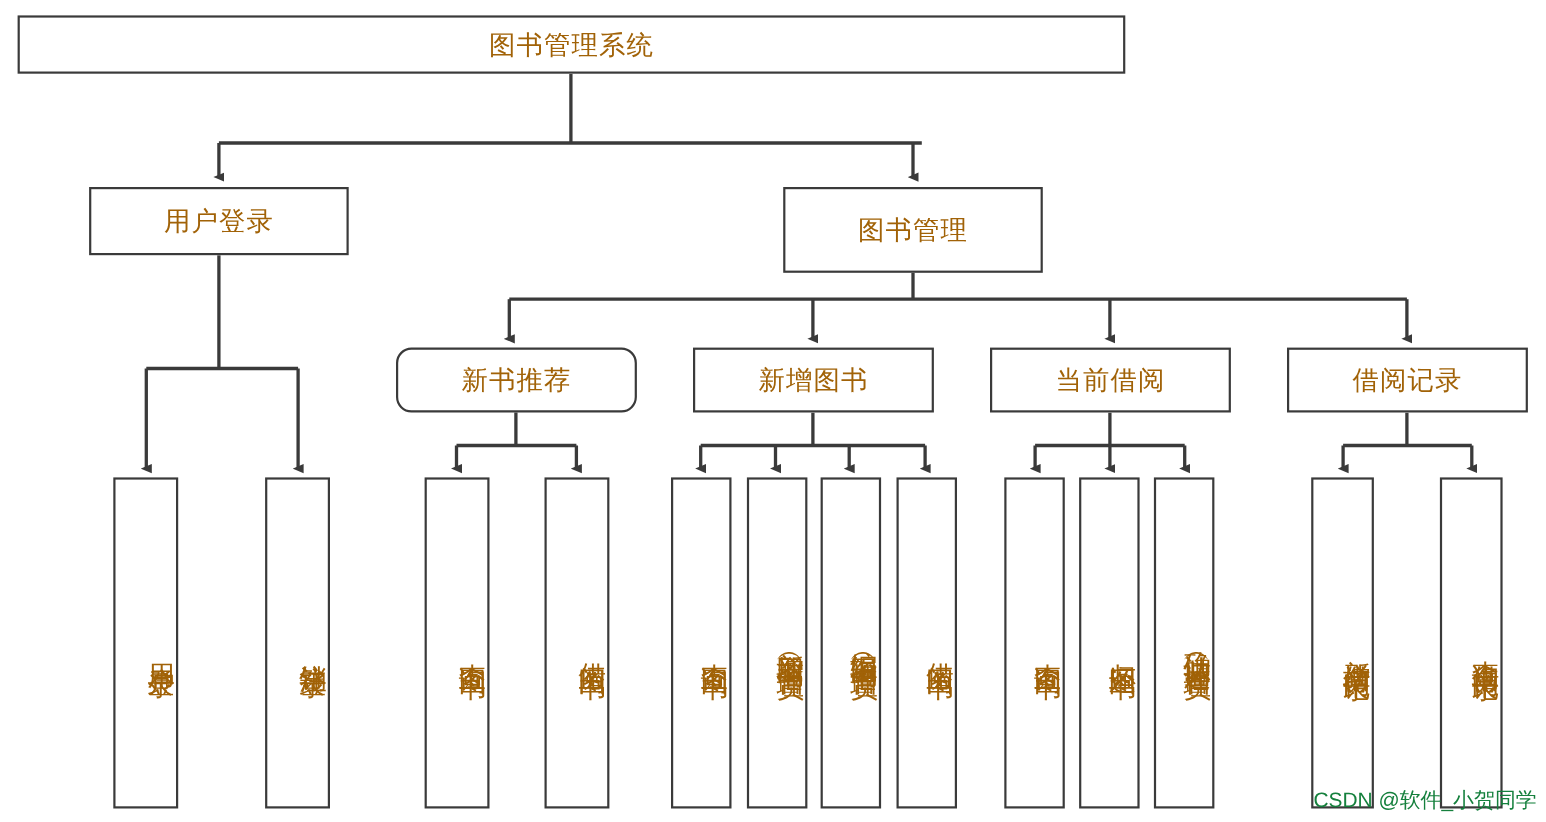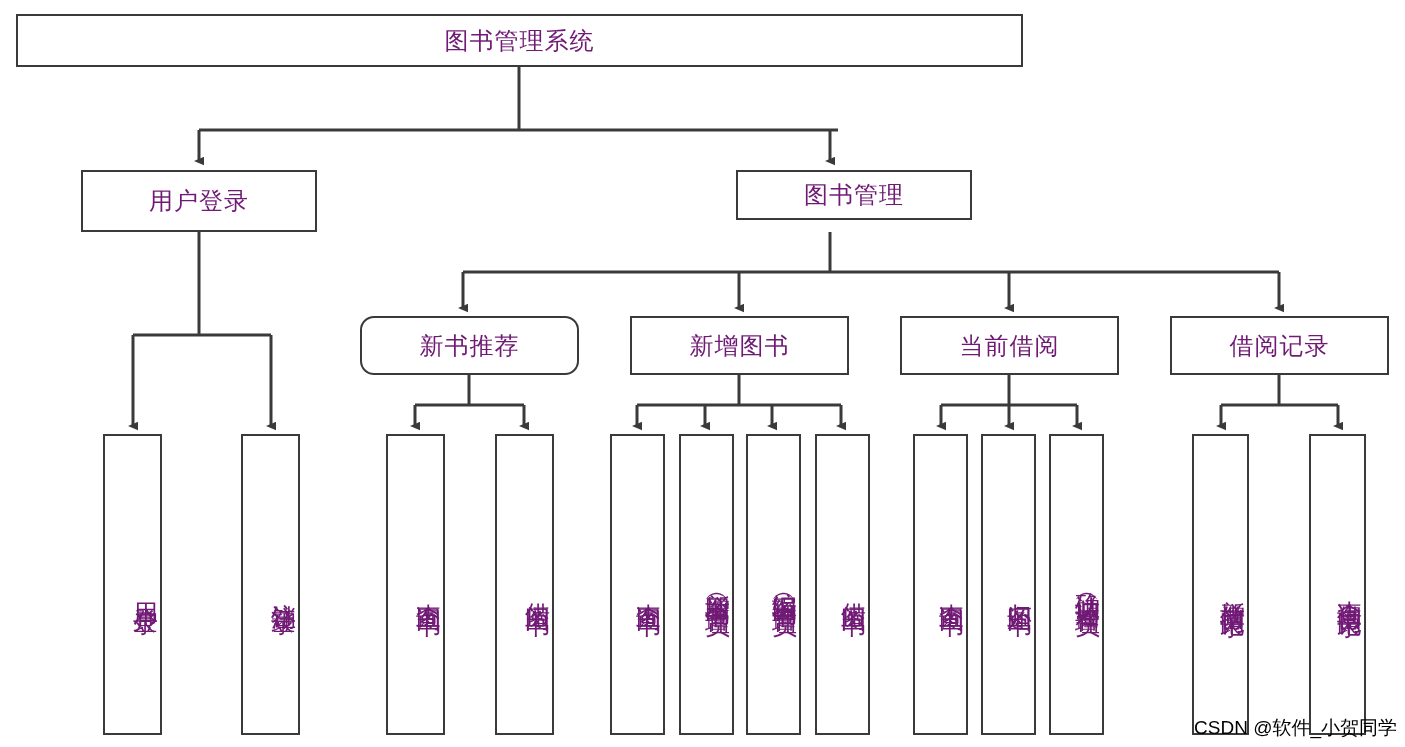--- a/index.html
+++ b/index.html
@@ -26,21 +26,21 @@
     height: 747px;
   }
   .node {
     position: absolute;
     box-sizing: border-box;
     background: #ffffff;
     border: 2px solid #3a3a3a;
     display: flex;
     align-items: center;
     justify-content: center;
-    color: #701a75;
+    color: #a16207;
     z-index: 2;
   }
   .node-h {
     font-size: 24px;
     letter-spacing: 1px;
     white-space: nowrap;
   }
   .node-v {
     writing-mode: vertical-rl;
     text-orientation: upright;
@@ -53,21 +53,21 @@
     overflow: hidden;
   }
   .node-v.vtall {
     padding-top: 4px;
   }
   .watermark {
     position: absolute;
     right: 8px;
     bottom: 6px;
     font-size: 19px;
-    color: #000000;
+    color: #15803d;
     white-space: nowrap;
     z-index: 5;
     font-family: "Liberation Sans", "DejaVu Sans", sans-serif;
   }
 </style>
 </head>
 <body>
 
 <div id="diagram-root">
 
@@ -117,21 +117,21 @@
       <path d="M1279,375 L1279,405"></path>
       <path d="M1221,405 L1338,405"></path>
       <path d="M1221,405 L1221,426" marker-end="url(#arrow)"></path>
       <path d="M1338,405 L1338,426" marker-end="url(#arrow)"></path>
     </g>
   </svg>
 
   <div class="node node-h" style="left:16px; top:14px; width:1007px; height:53px;">图书管理系统</div>
 
   <div class="node node-h" style="left:81px; top:170px; width:236px; height:62px;">用户登录</div>
-  <div class="node node-h" style="left:712px; top:170px; width:236px; height:50px;margin-left:24px;">图书管理</div>
+  <div class="node node-h" style="left:712px; top:170px; width:236px; height:78px;">图书管理</div>
 
   <div class="node node-h" style="left:360px; top:316px; width:219px; height:59px;border-radius:14px;">新书推荐</div>
   <div class="node node-h" style="left:630px; top:316px; width:219px; height:59px;">新增图书</div>
   <div class="node node-h" style="left:900px; top:316px; width:219px; height:59px;">当前借阅</div>
   <div class="node node-h" style="left:1170px; top:316px; width:219px; height:59px;">借阅记录</div>
 
   <div class="node node-v" style="left:103px; top:434px; width:59px; height:301px;">用户登录</div>
   <div class="node node-v" style="left:241px; top:434px; width:59px; height:301px;">注销登录</div>
 
   <div class="node node-v" style="left:386px; top:434px; width:59px; height:301px;">查询图书</div>

